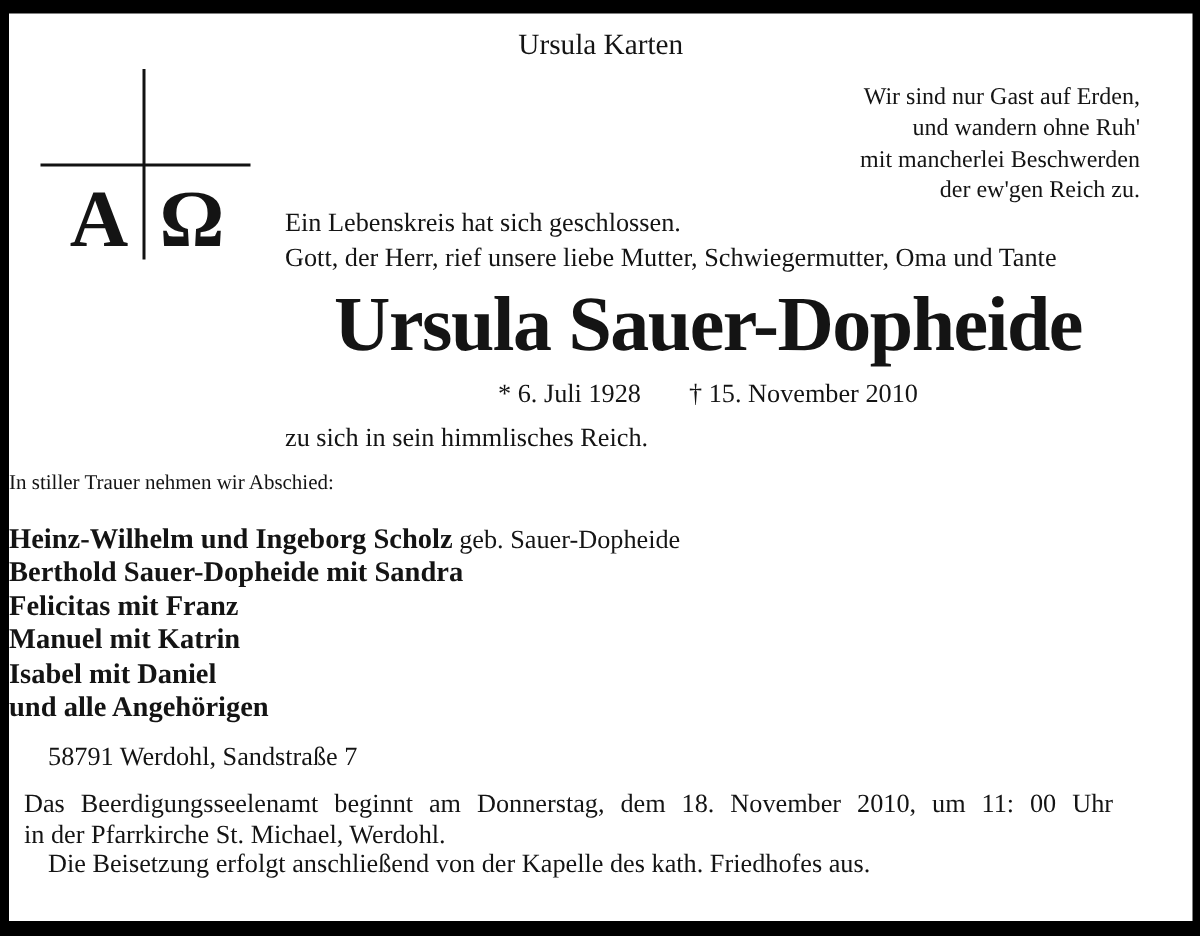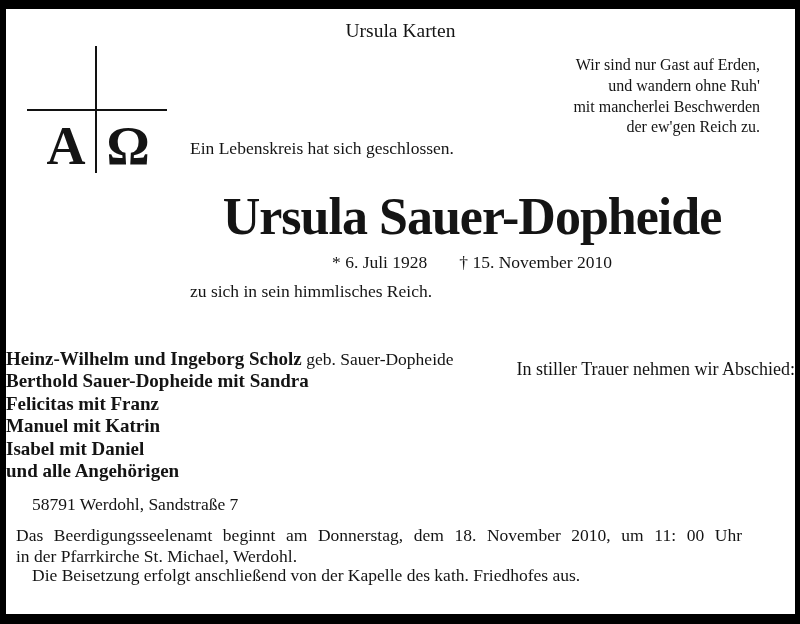--- a/index.html
+++ b/index.html
@@ -41,21 +41,21 @@
     text-align: center; font-size: 52px; font-weight: 700;
     letter-spacing: -1px; line-height: 56px; white-space: nowrap;
   }
   .dates {
     position: absolute; left: 178px; width: 576px; top: 243px;
     display: flex; justify-content: center; gap: 32px; font-size: 17.5px;
   }
   .zusich { position: absolute; left: 184px; top: 272px; font-size: 17.5px; }
   .stiller {
     position: absolute; left: 0; right: 0; top: 306px;
-    text-align: right; font-size: 18px; margin-top: 44px;
+    text-align: left; font-size: 14px;
   }
   .mourners {
     position: absolute; left: 0; right: 0; top: 339px;
     text-align: left; font-size: 19px; font-weight: 700; line-height: 22.4px;
   }
   .mourners .reg { font-weight: 400; font-size: 17.5px; }
   .address { position: absolute; left: 26px; top: 485px; font-size: 17.5px; }
   .service {
     position: absolute; left: 10px; width: 726px; top: 516px;
     font-size: 17.5px; line-height: 21.3px;
@@ -77,20 +77,21 @@
     <div>der ew'gen Reich zu.</div>
   </div>
 
   <div class="cross-v"></div>
   <div class="cross-h"></div>
   <div class="alpha">A</div>
   <div class="omega">Ω</div>
 
   <div class="intro">
     <div>Ein Lebenskreis hat sich geschlossen.</div>
+    <div>Gott, der Herr, rief unsere liebe Mutter, Schwiegermutter, Oma und Tante</div>
   </div>
 
   <div class="name">Ursula Sauer-Dopheide</div>
 
   <div class="dates">
     <span>* 6. Juli 1928</span>
     <span>† 15. November 2010</span>
   </div>
 
   <div class="zusich">zu sich in sein himmlisches Reich.</div>

